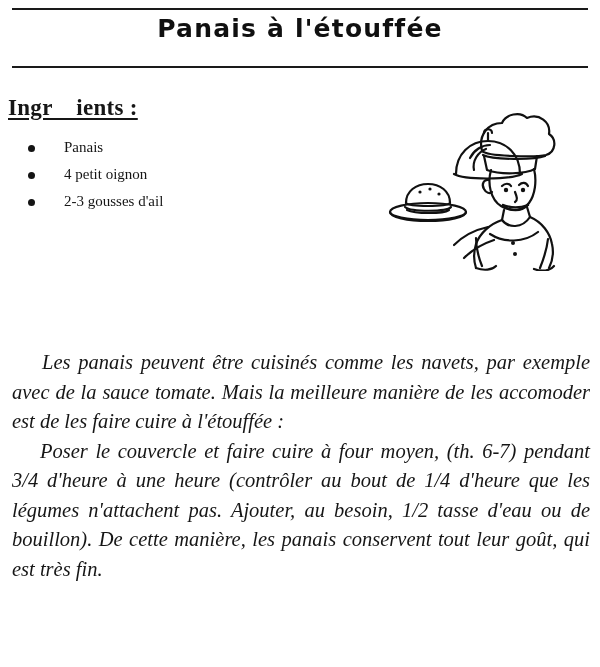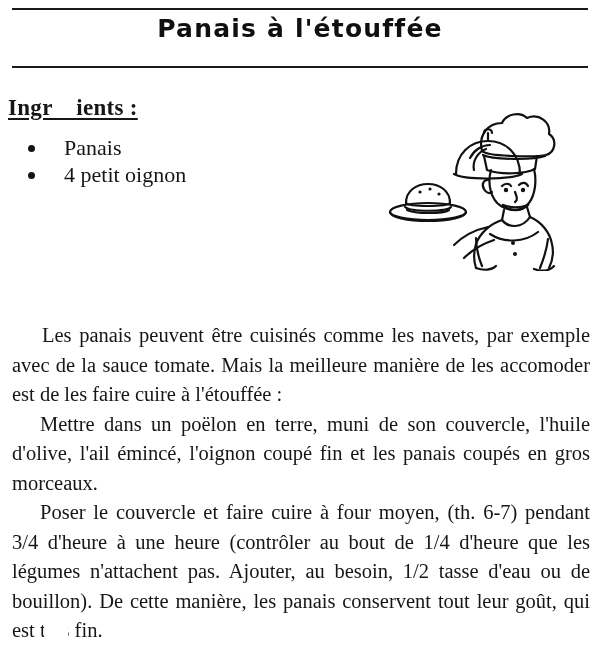--- a/index.html
+++ b/index.html
@@ -67,21 +67,21 @@
     position: absolute;
     top: 134px;
     left: 20px;
     width: 340px;
     list-style: none;
     margin: 0;
     padding: 0;
   }
   .ing-list li {
     position: relative;
-    font-size: 22px;
+    font-size: 15px;
     line-height: 27px;
     padding-left: 44px;
     white-space: nowrap;
   }
   .ing-list li::before {
     content: "";
     position: absolute;
     left: 8px;
     top: 11px;
     width: 7px;
@@ -96,27 +96,28 @@
     top: 106px;
     left: 370px;
     width: 200px;
     height: 165px;
   }
   .chef svg { display: block; }
 
   
   .body-text {
     position: absolute;
-    top: 321px;
+    top: 348px;
     left: 12px;
     width: 578px;
     font-size: 20.5px;
     line-height: 29.5px;
     text-align: justify;
     text-justify: inter-word;
+    font-style: italic;
   }
   .body-text p {
     margin: 0 0 0 0;
     text-indent: 30px;
   }
   .body-text p.p2 { text-indent: 28px; }
   .body-text p.p3 { text-indent: 28px; }
 
   
   .smudge {
@@ -140,20 +141,21 @@
 
   <div class="rule rule-under-title"></div>
 
   <div class="ing-heading">
     <span class="underlined">Ingrédients :</span>
   </div>
 
   <ul class="ing-list">
     <li>Panais</li>
     <li>4 petit oignon</li>
+    <li>2-3 gousses d'ail</li>
   </ul>
 
   <div class="chef">
     <svg width="200" height="165" viewBox="0 0 200 165" xmlns="http://www.w3.org/2000/svg">
       <g fill="none" stroke="#111111" stroke-width="2.2" stroke-linecap="round" stroke-linejoin="round">
 
         <path d="M112 45 c-4 -16 6 -28 20 -28 c4 -9 18 -12 25 -5 c12 -5 24 4 22 16 c8 5 7 18 -3 21 c-8 2 -58 2 -64 -4 z"></path>
         <path d="M113 49 c10 5 52 5 62 1"></path>
         <path d="M114 50 l3 14 c14 5 38 4 48 -1 l2 -13"></path>
 
@@ -204,19 +206,18 @@
         <path d="M106 162 c8 3 16 2 20 -2"></path>
         <path d="M164 163 c8 3 16 2 20 -3"></path>
       </g>
     </svg>
   </div>
 
   <div class="smudge smudge-a"></div>
 
   <div class="body-text">
     <p class="p1">Les panais peuvent être cuisinés comme les navets, par exemple avec de la sauce tomate. Mais la meilleure manière de les accomoder est de les faire cuire à l'étouffée :</p>
-    <p class="p2">Mettre dans un poëlon en terre, muni de son couvercle, l'huile d'olive, l'ail émincé, l'oignon coupé fin et les panais coupés en gros morceaux.</p>
     <p class="p3">Poser le couvercle et faire cuire à four moyen,  (th. 6-7) pendant 3/4 d'heure à une heure (contrôler au bout de 1/4 d'heure que les légumes n'attachent pas. Ajouter, au besoin, 1/2 tasse d'eau ou de bouillon). De cette manière, les panais conservent tout leur goût, qui est très fin.</p>
   </div>
 
   <div class="smudge smudge-b"></div>
 
 </div>
 
 </body></html>

